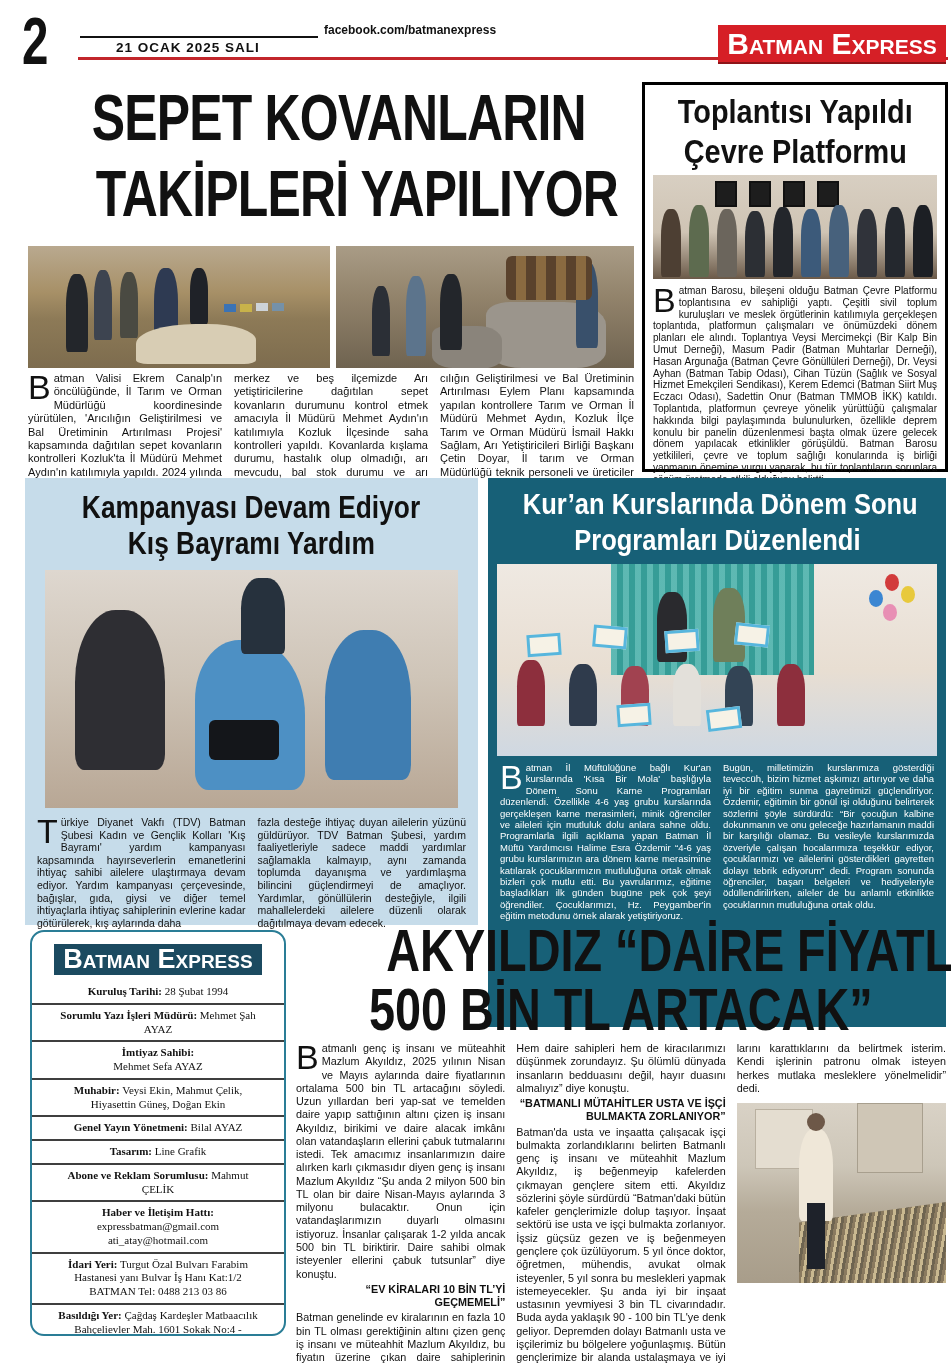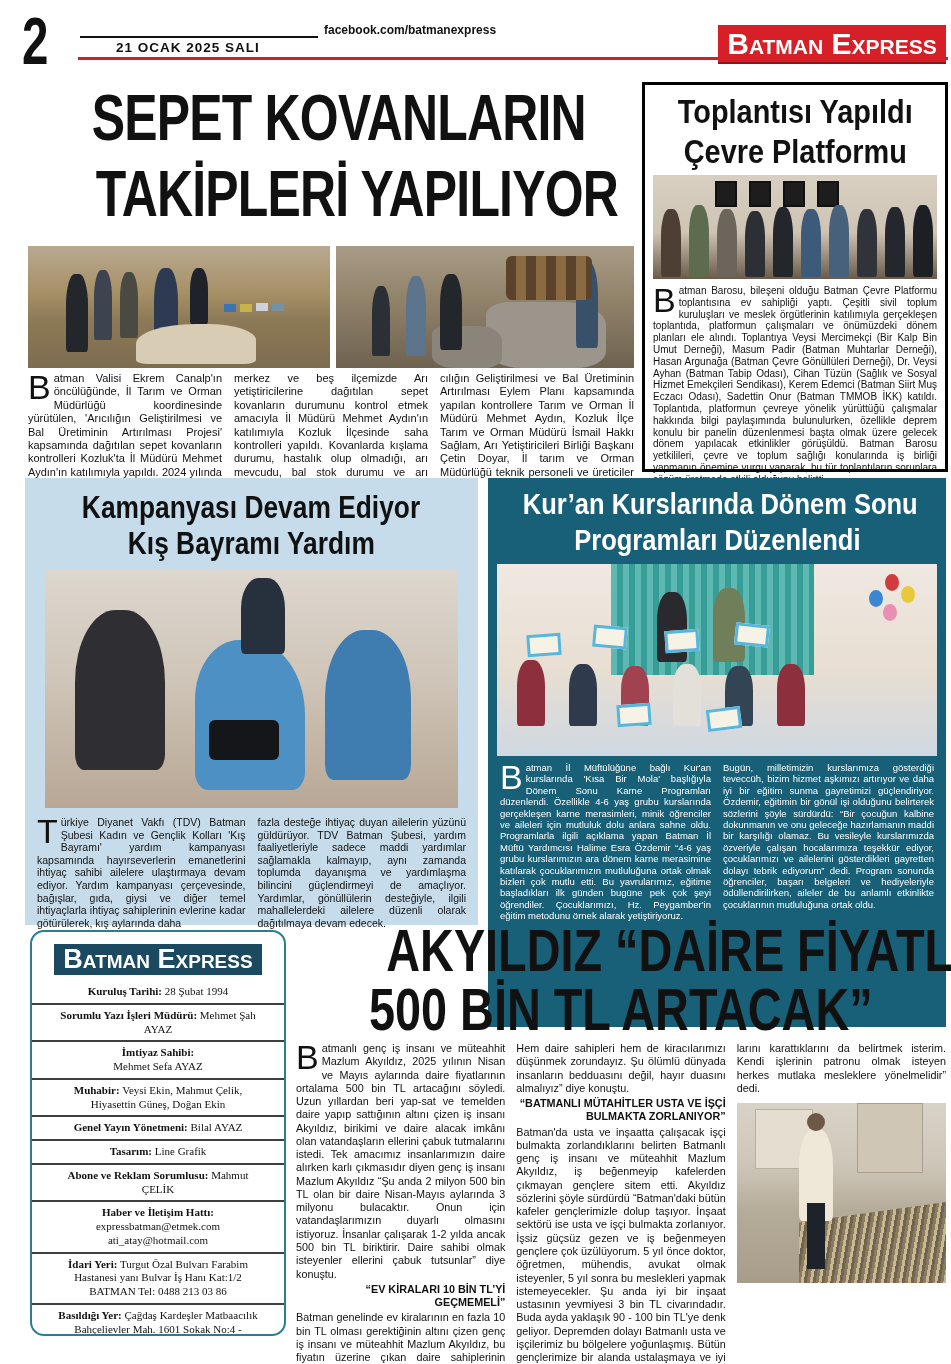--- a/index.html
+++ b/index.html
@@ -247,21 +247,21 @@
       <span class="m-label">Genel Yayın Yönetmeni:</span> <span>Bilal AYAZ</span>
     </div>
     <div class="m-row">
       <span class="m-label">Tasarım:</span> <span>Line Grafik</span>
     </div>
     <div class="m-row">
       <span class="m-label">Abone ve Reklam Sorumlusu:</span> <span>Mahmut ÇELİK</span>
     </div>
     <div class="m-row">
       <span class="m-label" style="display:block;">Haber ve İletişim Hattı:</span>
-      <span style="display:block;">expressbatman@etmek.com</span>
+      <span style="display:block;">expressbatman@gmail.com</span>
       <span style="display:block;">ati_atay@hotmail.com</span>
     </div>
     <div class="m-row">
       <span class="m-label">İdari Yeri:</span> <span>Turgut Özal Bulvarı Farabim Hastanesi yanı Bulvar İş Hanı Kat:1/2 BATMAN Tel: 0488 213 03 86</span>
     </div>
     <div class="m-row">
       <span class="m-label">Basıldığı Yer:</span> <span>Çağdaş Kardeşler Matbaacılık Bahçelievler Mah. 1601 Sokak No:4 - BATMAN TLF: 0488 212 28 33</span>
     </div>
 
   </div>

